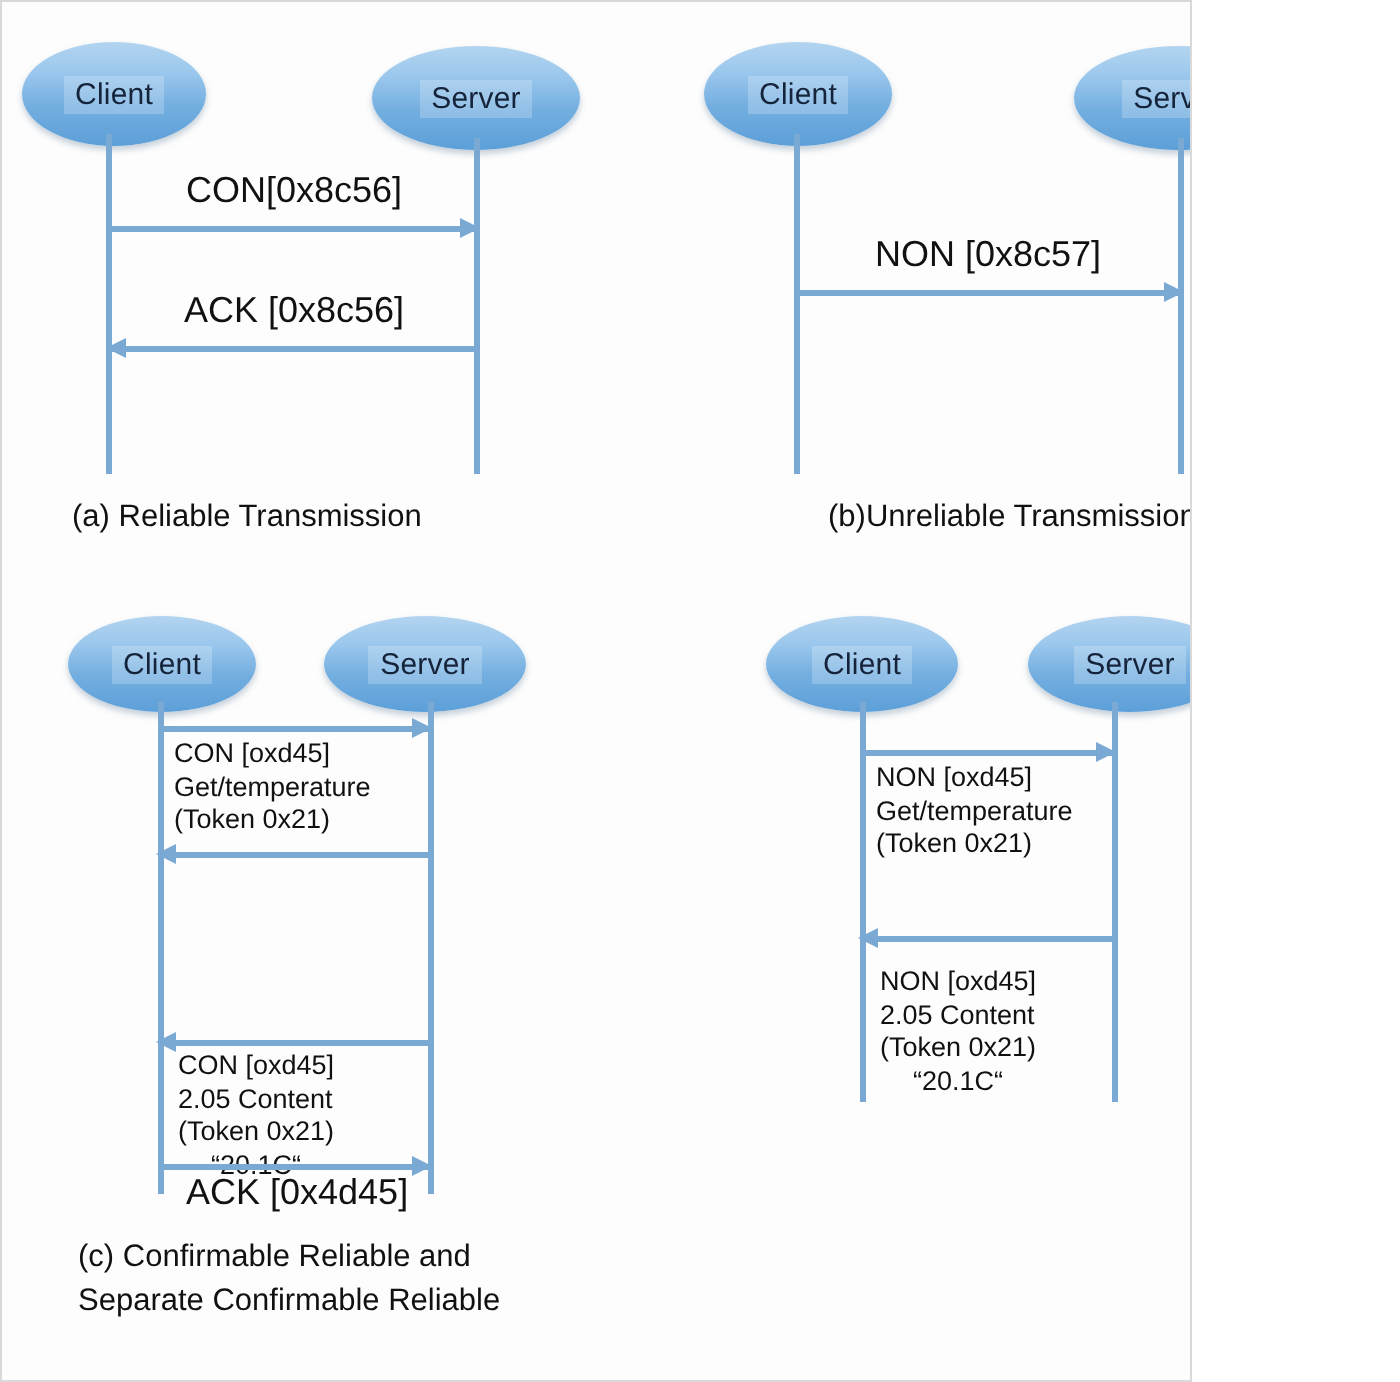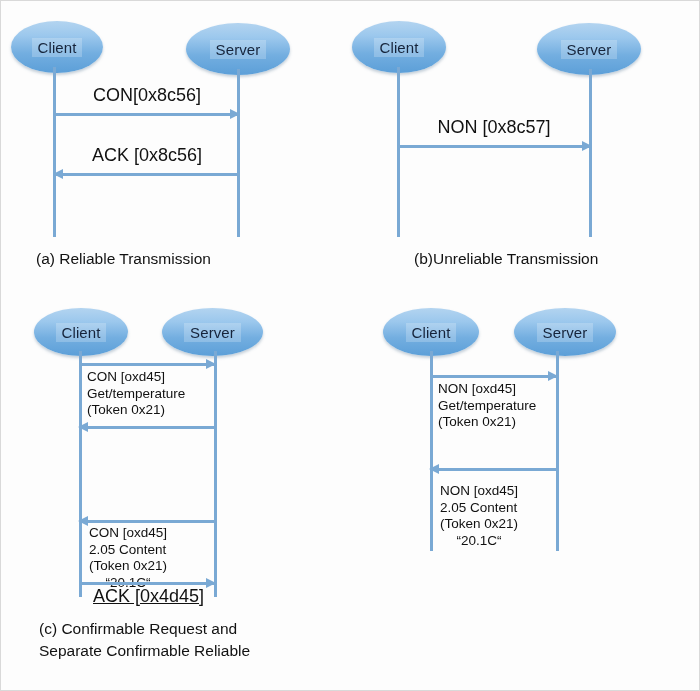--- a/index.html
+++ b/index.html
@@ -5,21 +5,21 @@
   html, body {
     margin: 0;
     padding: 0;
     background: #ffffff;
   }
   body {
     font-family: "Liberation Sans", sans-serif;
   }
   #figure-root {
     position: relative;
-    width: 700px;
+    width: 596px;
     height: 691px;
     background: #fdfdfd;
     border: 1px solid #d9d9d9;
     box-sizing: border-box;
     overflow: hidden;
   }
   .panel {
     position: absolute;
   }
 
@@ -169,24 +169,24 @@
     <div class="arrow-head left" style="left:77px; top:225px;"></div>
     <div class="msg-block" style="left:88px; top:234px;">
       <span class="ln">CON [oxd45]</span>
       <span class="ln">2.05 Content</span>
       <span class="ln">(Token 0x21)</span>
       <span class="ln ctr">“20.1C“</span>
     </div>
 
     <div class="msg-line" style="left:78px; top:291px; width:135px;"></div>
     <div class="arrow-head right" style="left:205px; top:287px;"></div>
-    <div class="msg-text" style="left:92px; top:297px;text-decoration:underline;">ACK [0x4d45]</div>
+    <div class="msg-text" style="left:92px; top:297px;">ACK [0x4d45]</div>
 
     <div class="caption" style="left:17px; top:327px;">
-      <span class="ln">(c) Confirmable Request and</span>
+      <span class="ln">(c) Confirmable Reliable and</span>
       <span class="ln">Separate Confirmable Reliable</span>
     </div>
   </div>
 
   <div class="panel" style="left:350px; top:290px; width:350px; height:401px;">
 
     <div class="actor" style="left:32px; top:17px; width:96px; height:48px;">
       <span class="actor-label">Client</span>
     </div>
     <div class="actor" style="left:163px; top:17px; width:102px; height:48px;">

